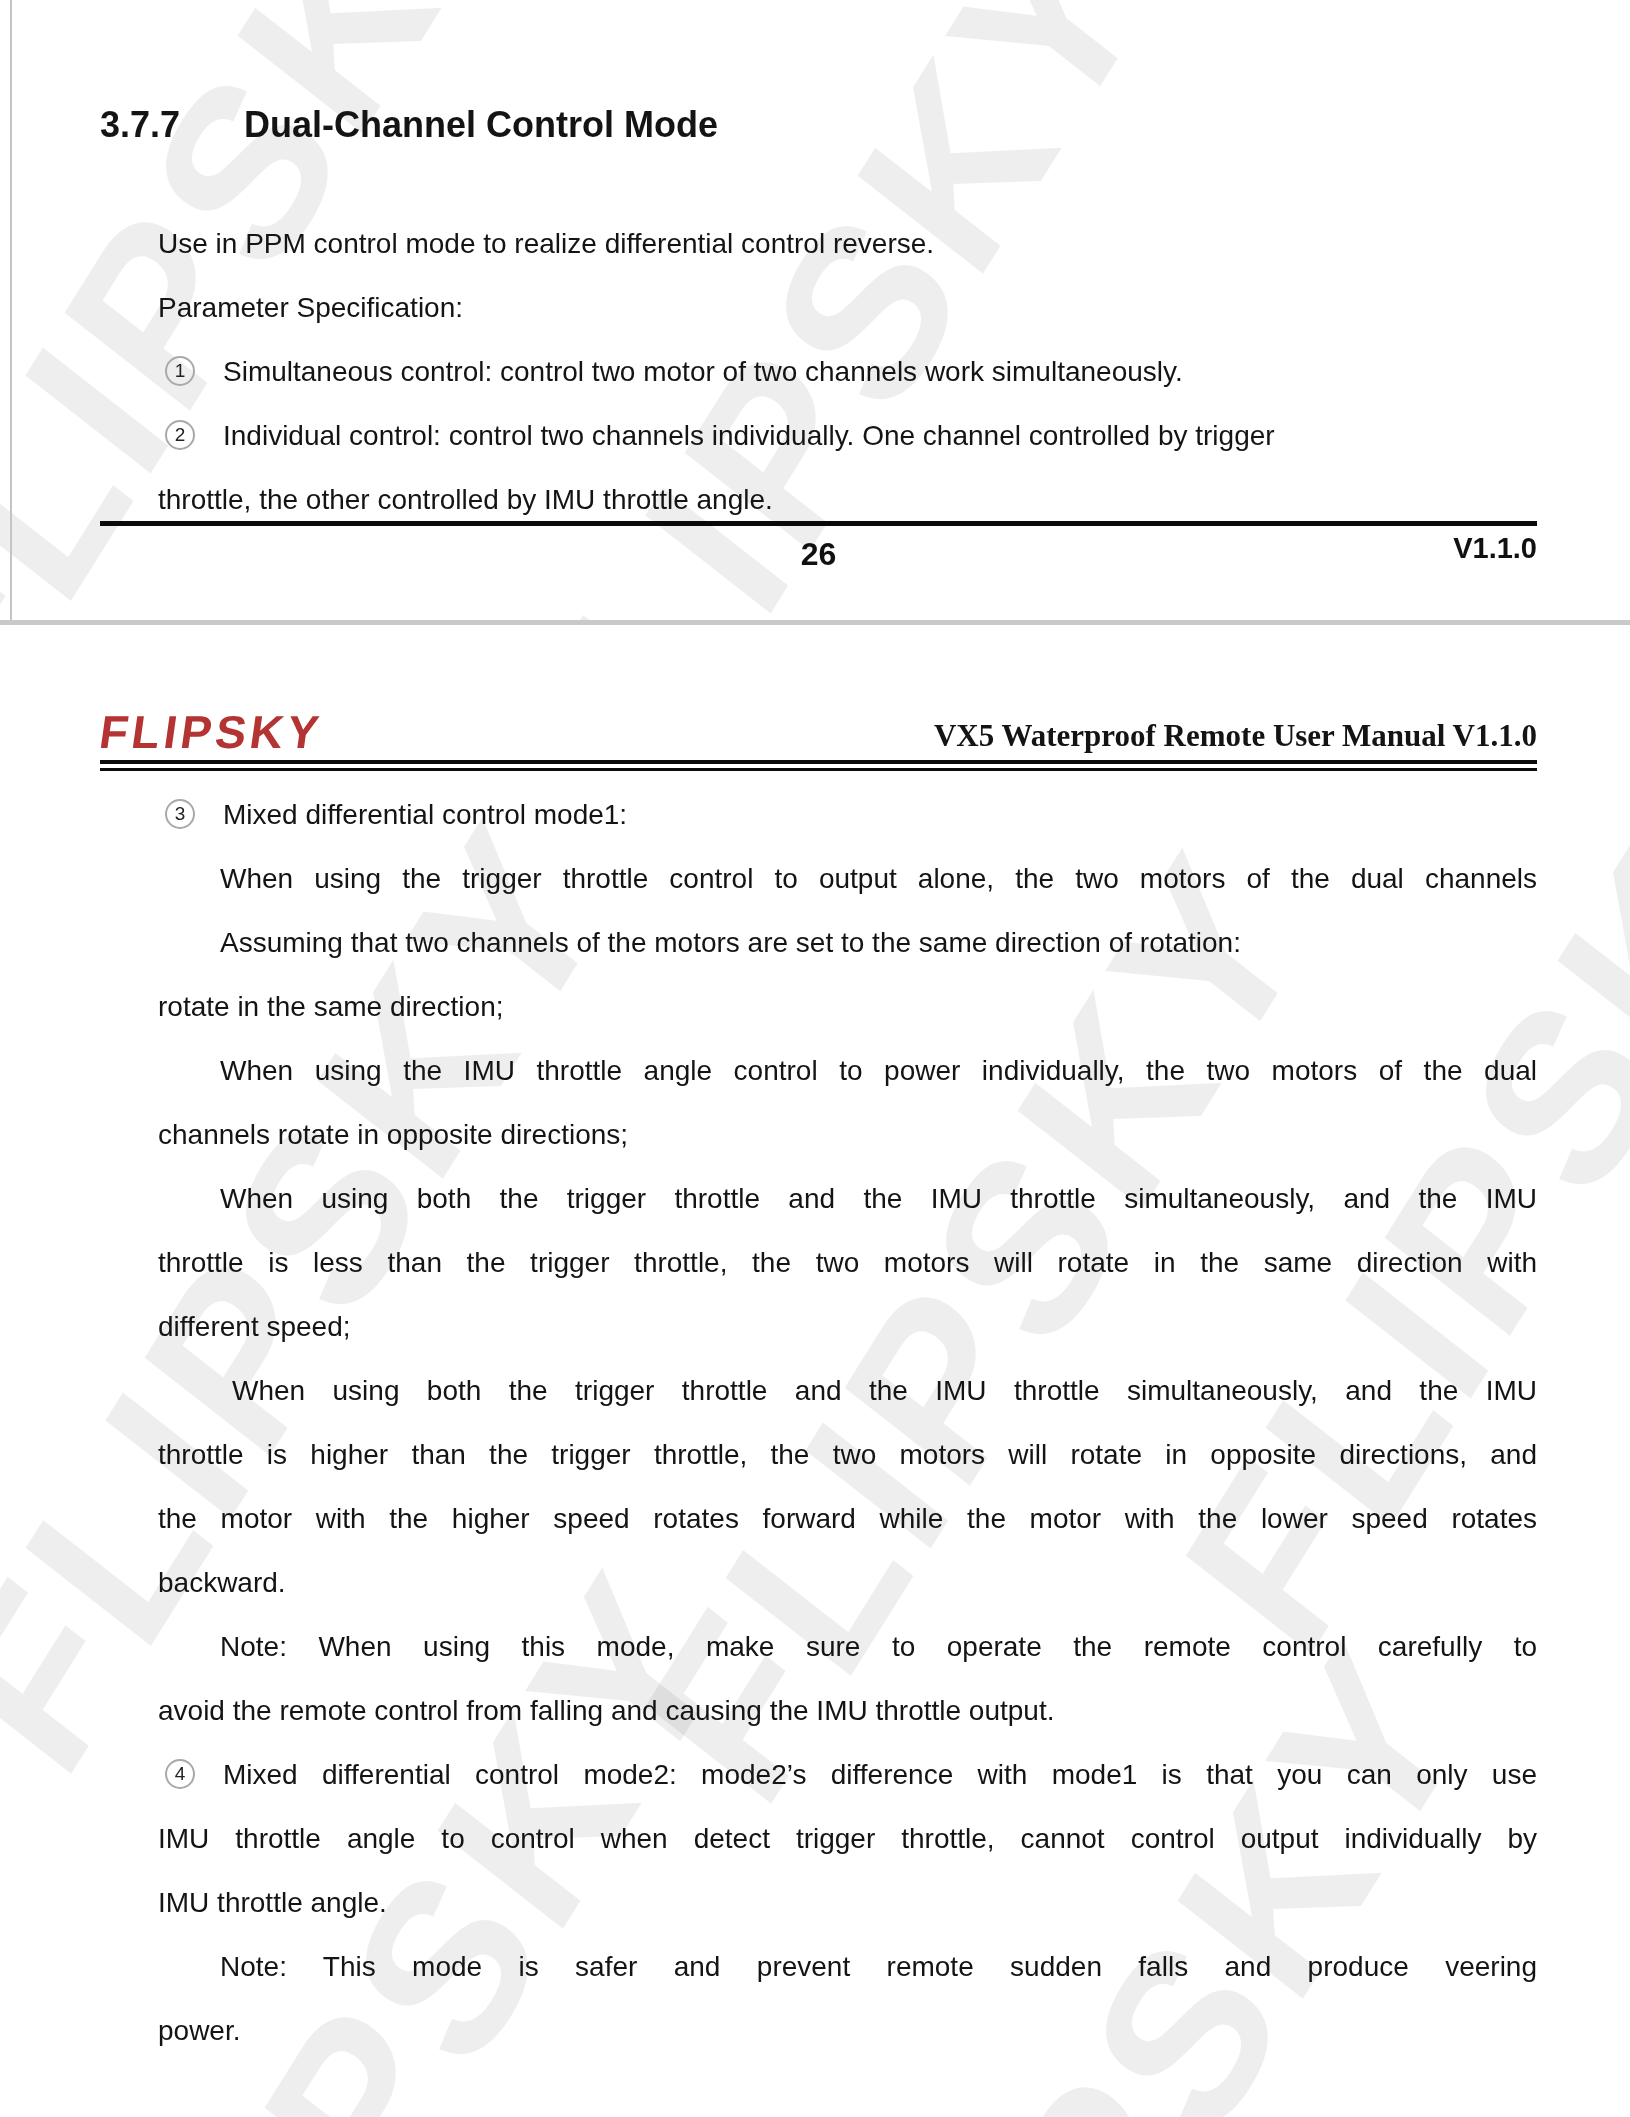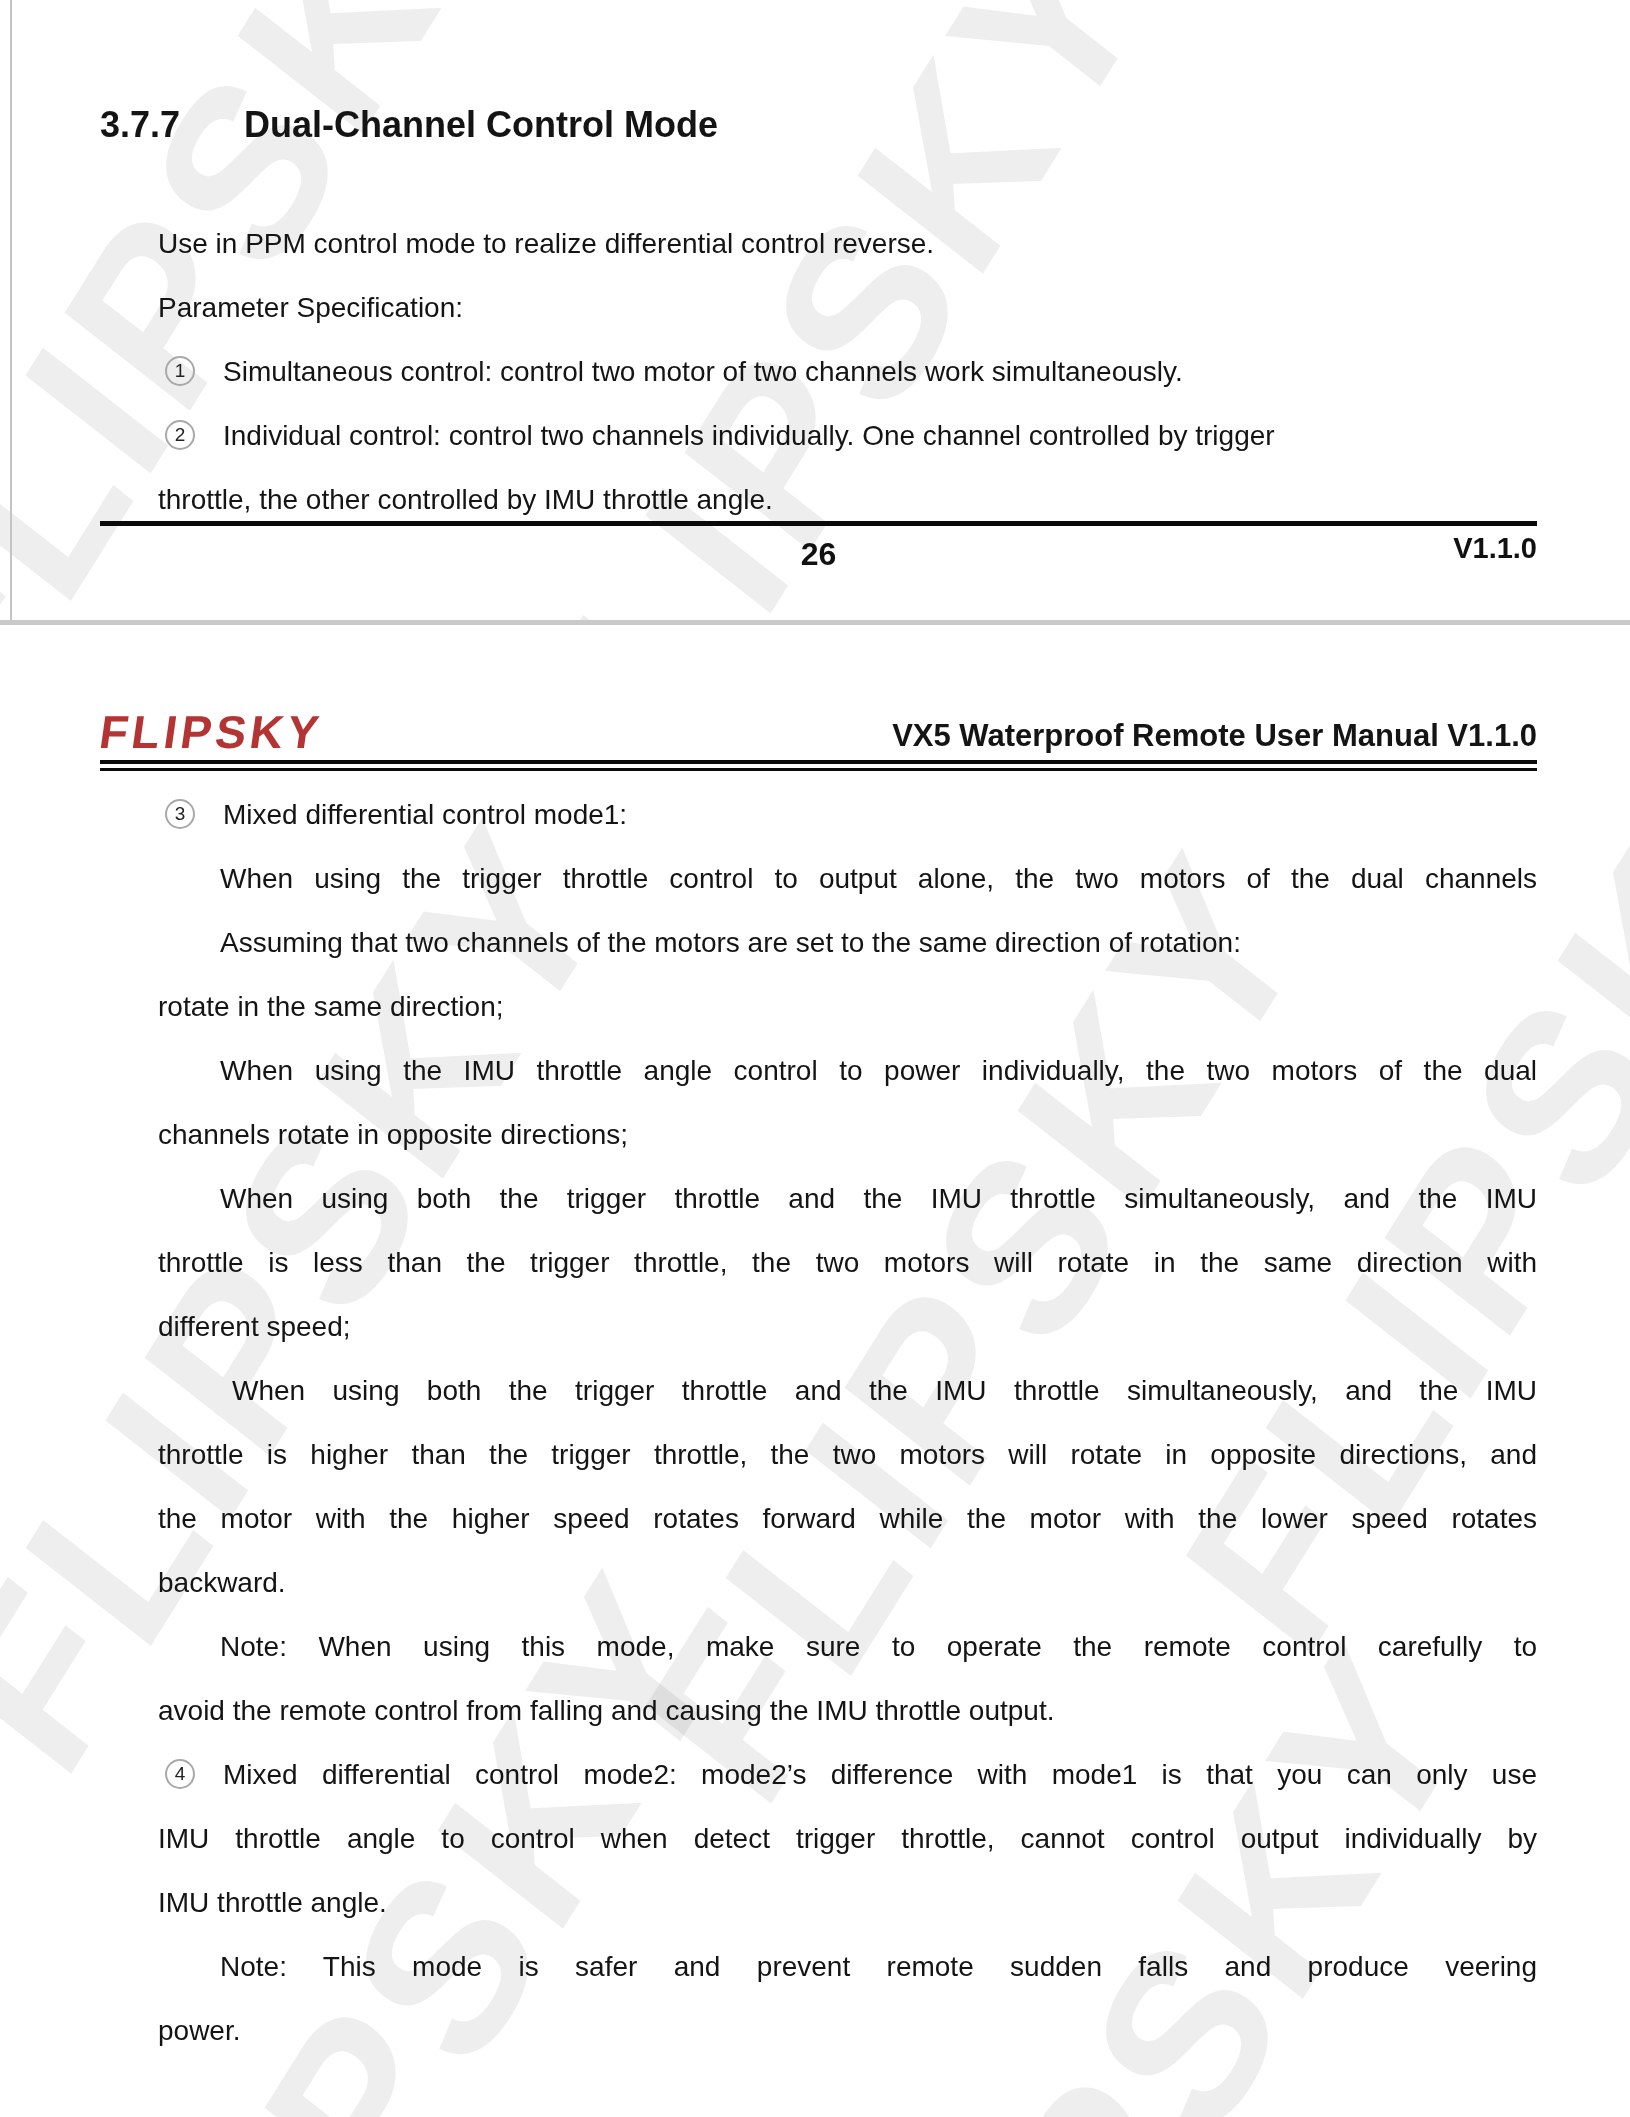--- a/index.html
+++ b/index.html
@@ -49,21 +49,21 @@
   .footrow{position:relative;height:56px;margin-top:6px;}
   .pgnum{position:absolute;left:0;right:0;text-align:center;top:4px;font-size:32px;font-weight:bold;}
   .ver{position:absolute;right:0;top:0;font-size:29px;font-weight:bold;}
 
   
   .p2head{margin-top:84px;height:46px;display:flex;justify-content:space-between;align-items:flex-end;}
   .logo{
     font-size:46px;line-height:46px;font-weight:900;letter-spacing:4px;
     transform:skewX(-8deg);color:#b43434;
   }
-  .p2title{font-size:31px;line-height:38px;font-weight:bold;color:#141414;}
+  .p2title{font-size:31px;line-height:38px;font-weight:bold;color:#141414;font-family:Liberation Serif, serif;}
   .drule-a{height:4px;background:#0a0a0a;margin-top:5px;}
   .drule-b{height:3px;background:#0a0a0a;margin-top:4px;}
   .body2{margin-top:12px;}
 </style>
 </head>
 <body>
 
 <div class="canvas">
 
   <section class="page page1">

